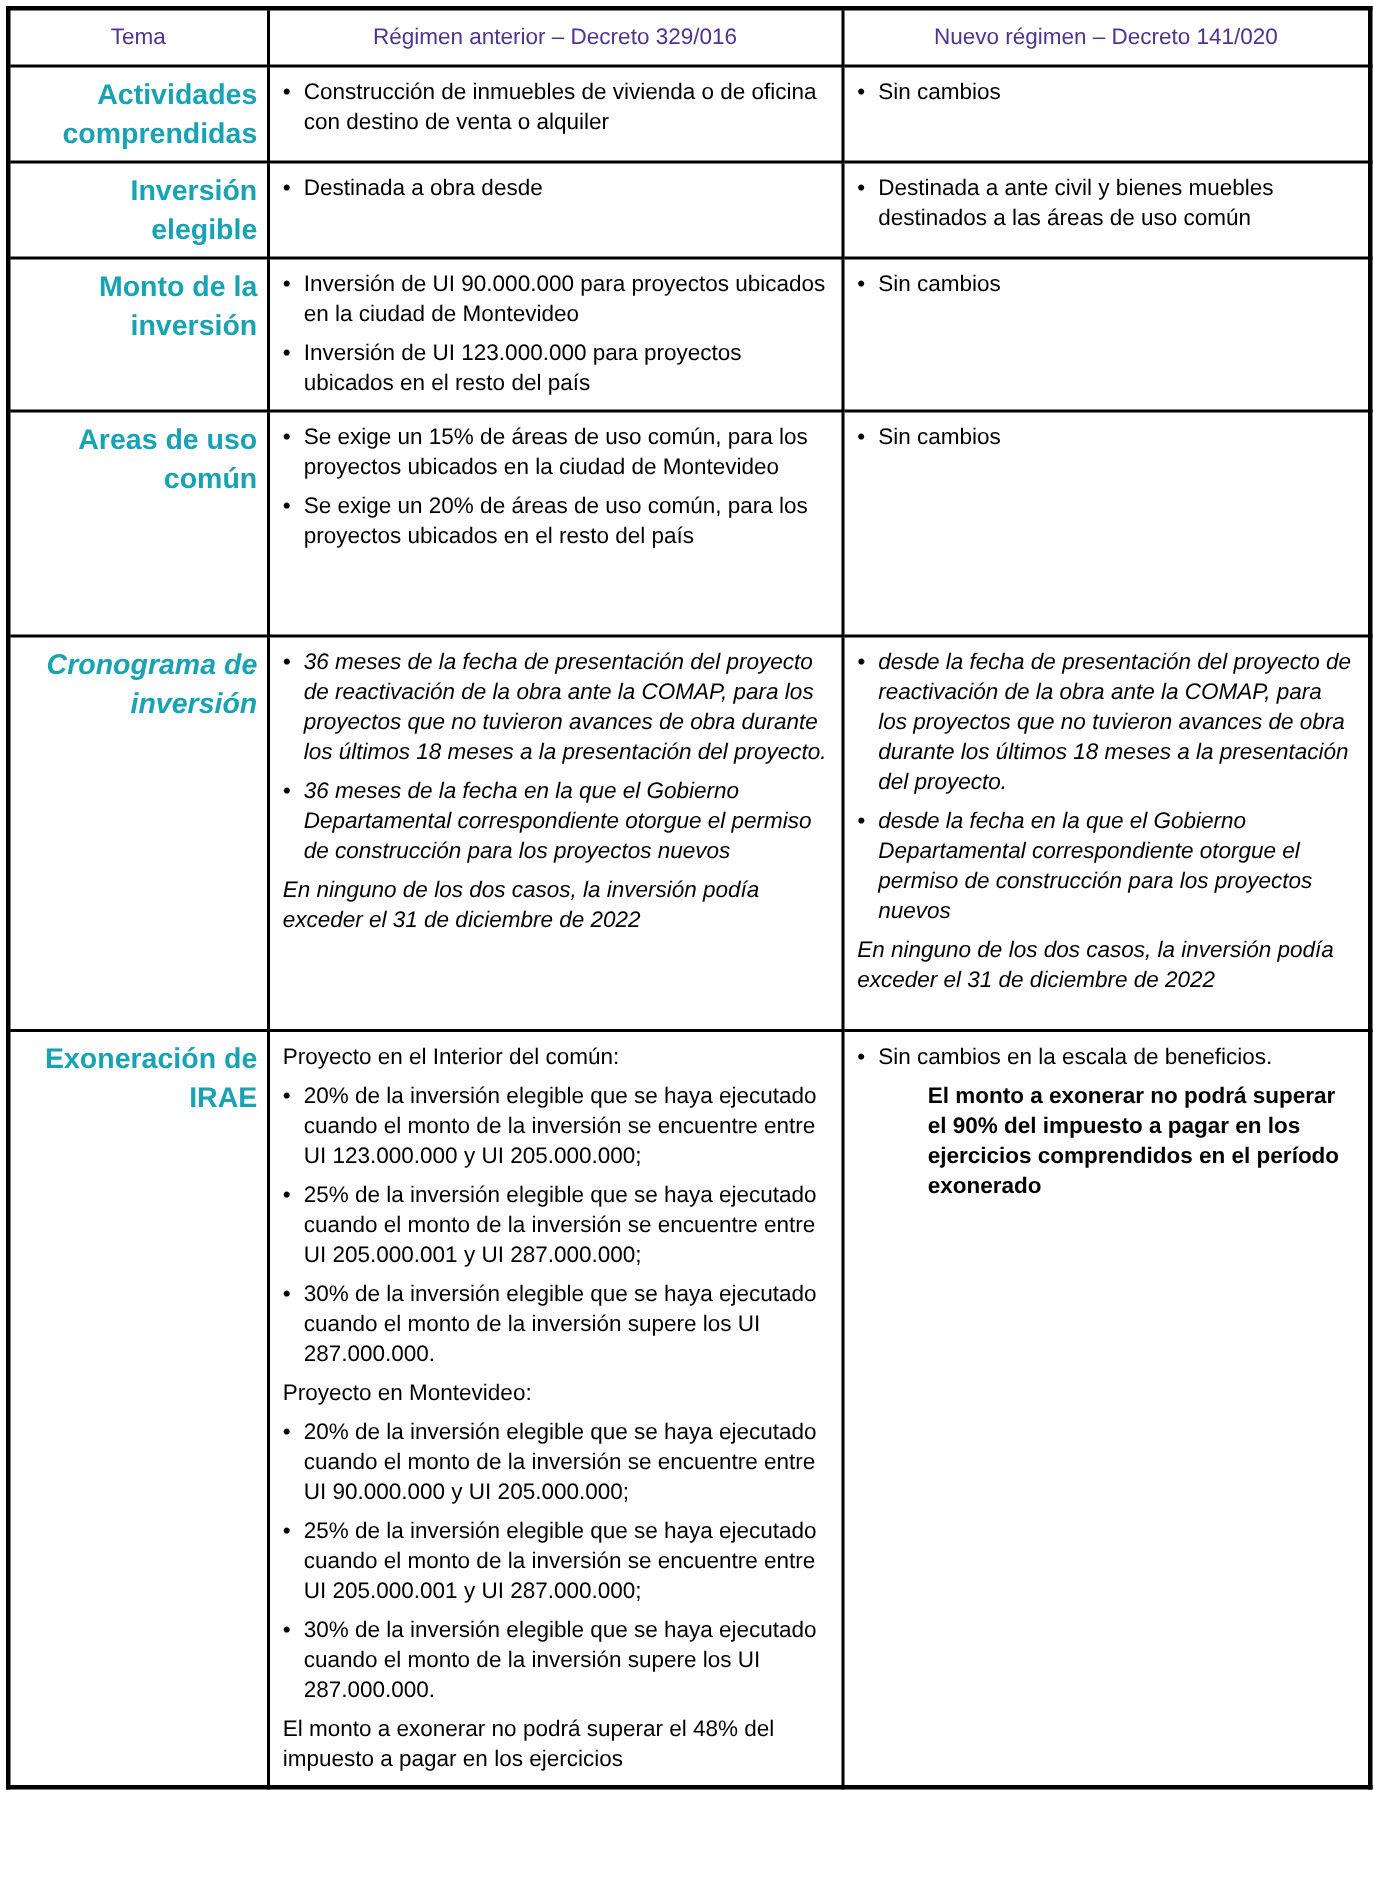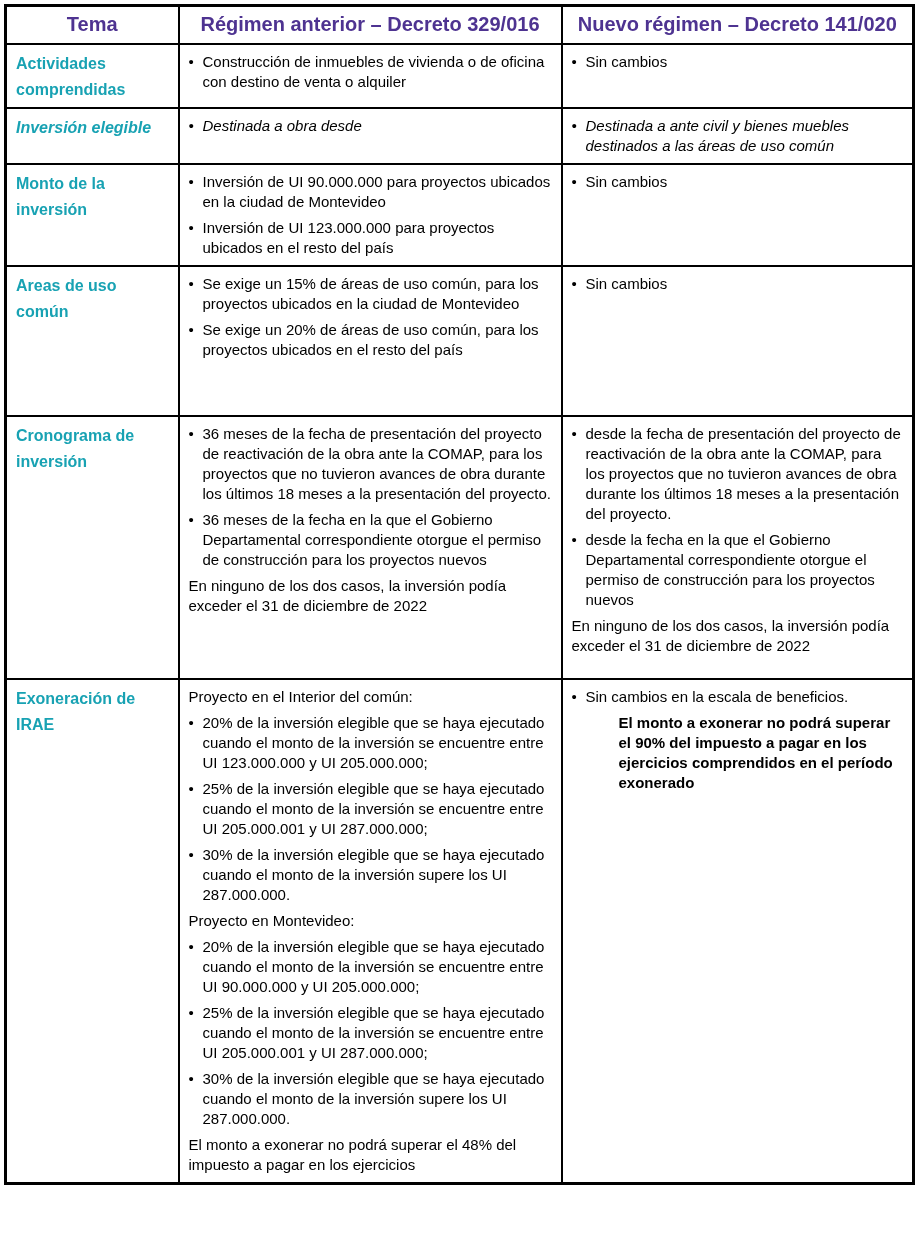--- a/index.html
+++ b/index.html
@@ -34,52 +34,53 @@
   col.c2 { width: 383px; }
   col.c3 { width: 352px; }
   th, td {
     border: 2px solid #000000;
     vertical-align: top;
     overflow: hidden;
   }
   thead tr { height: 38px; }
   thead th {
     color: #4e3391;
-    font-size: 20px;
-    font-weight: bold;
+    font-size: 15px;
+    font-weight: normal;
     text-align: center;
     vertical-align: middle;
     padding: 4px 4px;
   }
   td.tema {
     color: #18a2b3;
-    font-size: 16px;
+    font-size: 19px;
     font-weight: bold;
     line-height: 26px;
     padding: 6px 6px 4px 9px;
+    text-align: right;
   }
   td.content {
     font-size: 15px;
     line-height: 20px;
     padding: 7px 8px 1px 9px;
   }
   .item { margin: 0 0 6px 0; }
   .item.bullet { display: flex; }
   .dot {
     flex: 0 0 14px;
     text-align: left;
   }
   .txt { flex: 1 1 auto; }
   .bold { font-weight: bold; margin-left: 47px; }
   
   tbody tr:nth-child(1) { height: 64px; }
-  tbody tr:nth-child(2) { height: 53px; font-style: italic; }
+  tbody tr:nth-child(2) { height: 53px; }
   tbody tr:nth-child(3) { height: 101px; }
   tbody tr:nth-child(4) { height: 150px; }
-  tbody tr:nth-child(5) { height: 263px; }
+  tbody tr:nth-child(5) { height: 263px; font-style: italic; }
 </style>
 </head>
 <body>
 
 <div class="page">
   <table class="cmp">
     <colgroup>
       <col class="c1">
       <col class="c2">
       <col class="c3">

